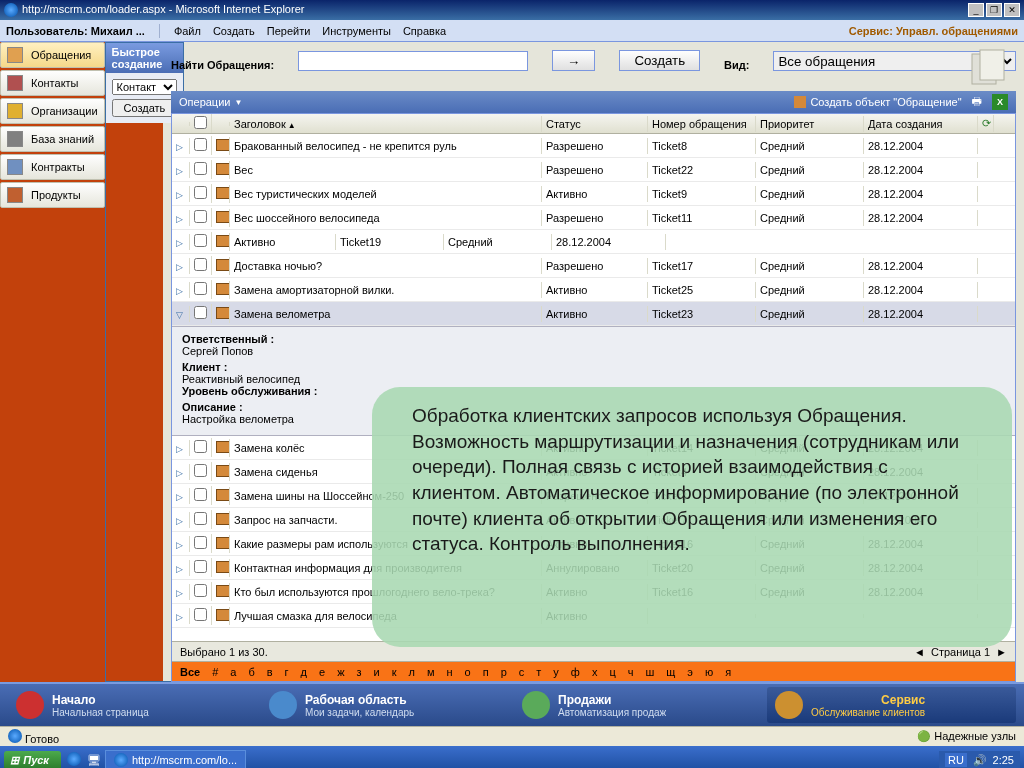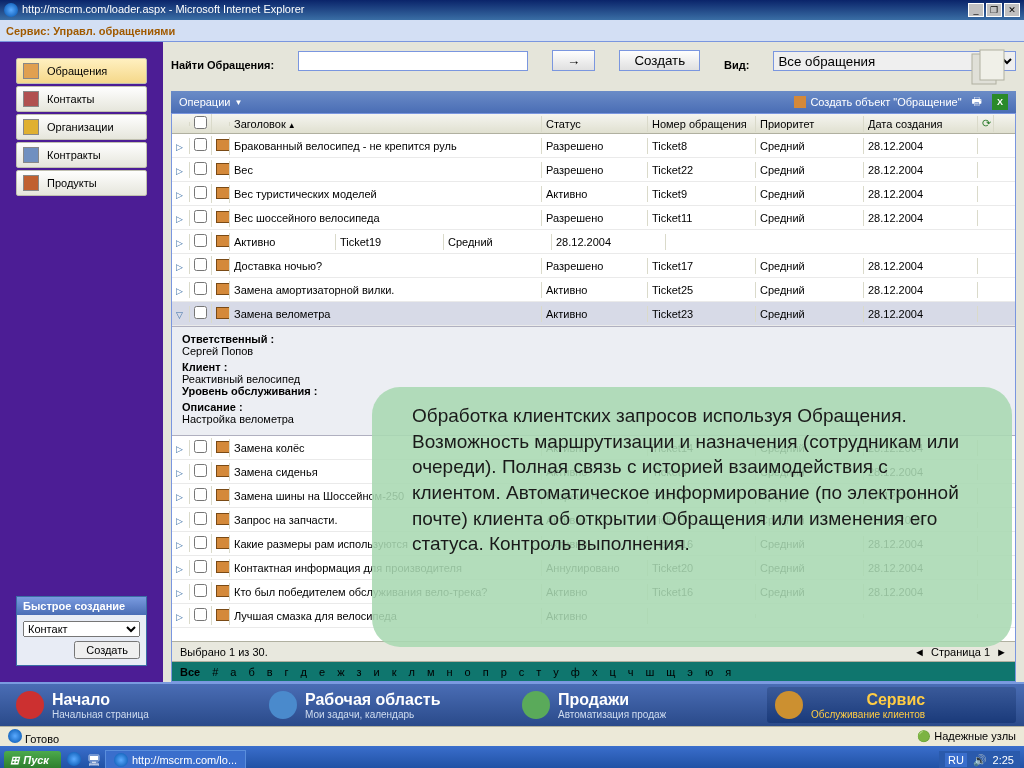--- a/index.html
+++ b/index.html
@@ -6,21 +6,21 @@
 body { font-family: Tahoma, Arial, sans-serif; font-size: 11px; background: #d4d0c8; width: 1024px; height: 768px; overflow: hidden; position: relative; }
 .title-bar { height: 20px; background: linear-gradient(to bottom, #0a246a, #3a6ea5); color: #fff; display: flex; align-items: center; padding: 0 4px; justify-content: space-between; }
 .title-bar .left { display: flex; align-items: flex-start; gap: 4px; }
 .title-bar .controls { display: flex; gap: 2px; }
 .title-bar .controls span { width: 16px; height: 14px; background: #c0c0c0; border: 1px solid #fff; display: inline-flex; align-items: center; justify-content: center; font-size: 9px; color: #000; cursor: pointer; }
 .menu-bar { height: 22px; background: #d3dff4; display: flex; align-items: center; justify-content: space-between; padding: 0 6px; border-bottom: 1px solid #7a96df; }
 .menu-bar .left { display: flex; align-items: center; gap: 14px; }
 .menu-bar .user { font-weight: bold; }
 .menu-bar .right { color: #a05a00; font-weight: bold; }
 .content { display: flex; height: 640px; background: #e5e5da; }
-.left-panel { width: 163px; background: #4c1d95; padding: 16px; display: flex; flex-direction: column; justify-content: space-between; }
+.left-panel { width: 163px; background: #c2410c; padding: 0; display: flex; flex-direction: row; justify-content: space-between; }
 .nav-items { display: flex; flex-direction: column; gap: 2px; }
 .nav-item { height: 26px; background: linear-gradient(to bottom, #fefefe, #e6e6dc); border: 1px solid #c0c0b0; display: flex; align-items: center; padding: 0 6px; gap: 8px; cursor: pointer; border-radius: 2px; }
 .nav-item.active { background: linear-gradient(to bottom, #fff0c0, #f5d88a); }
 .nav-icon { width: 16px; height: 16px; display: inline-block; }
 .quick-create { border: 1px solid #3a6ea5; }
 .quick-create .qc-title { background: linear-gradient(to bottom, #7a9be0, #4a6db5); color: #fff; padding: 3px 6px; font-weight: bold; }
 .quick-create .qc-body { background: #e8ecf5; padding: 6px; }
 .quick-create select { width: 100%; font-size: 11px; }
 .quick-create button { margin-top: 4px; float: right; font-size: 11px; padding: 1px 10px; }
 .main-area { flex: 1; padding: 8px 8px 0 8px; display: flex; flex-direction: column; position: relative; }
@@ -46,28 +46,28 @@
 .grid-body { flex: 1; overflow-y: auto; position: relative; }
 .grid-row { display: flex; height: 24px; align-items: center; border-bottom: 1px solid #eaeaea; }
 .grid-row.selected { background: #d7dae7; }
 .grid-row .arrow { color: #3a6ea5; font-size: 9px; cursor: pointer; }
 .grid-row .ico { width: 14px; height: 12px; background: #d4893a; border: 1px solid #7a4a15; display: inline-block; }
 .details-panel { background: #eceef3; border-top: 1px solid #b0b0c0; border-bottom: 1px solid #b0b0c0; padding: 6px 10px; }
 .details-panel .drow { display: flex; margin-bottom: 4px; flex-direction: column; }
 .details-panel .dlabel { width: 110px; font-weight: bold; }
 .details-panel .dval { flex: 1; }
 .grid-footer { height: 20px; background: #e8e8de; display: flex; align-items: center; justify-content: space-between; padding: 0 8px; border-top: 1px solid #b0b0a0; }
-.alpha-bar { height: 20px; background: #0f766e; display: flex; align-items: center; gap: 12px; padding: 0 8px; border-top: 1px solid #b0b0a0; }
+.alpha-bar { height: 20px; background: #f97316; display: flex; align-items: center; gap: 12px; padding: 0 8px; border-top: 1px solid #b0b0a0; }
 .alpha-bar span { cursor: pointer; }
 .alpha-bar .all { font-weight: bold; }
 .bottom-nav { height: 44px; background: linear-gradient(to bottom,#4a6db5,#2a4a8a); display: flex; align-items: center; padding: 0 8px; gap: 4px; border-top: 2px solid #7a9be0; }
 .bn-item { flex: 1; height: 36px; display: flex; align-items: center; gap: 8px; padding: 0 8px; border-radius: 3px; cursor: pointer; color: #d0ddf0; }
 .bn-item.active { background: linear-gradient(to bottom,#3a5a9a,#1a3a7a); text-align: right; }
 .bn-item .big { width: 28px; height: 28px; border-radius: 50%; display: inline-block; }
-.bn-item .txt .t1 { font-weight: bold; font-size: 16px; color: #fff; }
+.bn-item .txt .t1 { font-weight: bold; font-size: 12px; color: #fff; }
 .bn-item .txt .t2 { font-size: 10px; }
 .bn-item.active .txt .t1 { color: #ffcc44; }
 .bn-item.active .txt .t2 { color: #ffcc44; }
 .status-bar { height: 20px; background: #ece9d8; border-top: 1px solid #b0b0a0; display: flex; align-items: center; justify-content: space-between; padding: 2px 8px; }
 .taskbar { height: 28px; background: linear-gradient(to bottom,#3a6ecc,#1a4a9a); display: flex; align-items: center; justify-content: space-between; padding: 0 4px; color: #fff; }
 .taskbar .start { background: linear-gradient(to bottom,#4caa4c,#2a7a2a); padding: 3px 12px 3px 6px; border-radius: 3px; font-weight: bold; font-style: italic; display: flex; align-items: center; gap: 4px; }
 .taskbar .task { background: #3a6ecc; border: 1px solid #5a8edc; padding: 2px 8px; margin-left: 4px; display: flex; align-items: center; gap: 4px; }
 .taskbar .tray { display: flex; align-items: center; gap: 6px; background: #2a5aac; padding: 2px 6px; }
 .doc-icon { position: absolute; right: 10px; top: 6px; width: 50px; height: 44px; }
 .overlay { position: absolute; left: 372px; top: 387px; width: 640px; height: 260px; background: rgba(168, 216, 178, 0.88); border-radius: 28px; padding: 16px 40px; font-size: 19px; color: #1a1a1a; line-height: 1.35; }
@@ -84,37 +84,46 @@
     <span>http://mscrm.com/loader.aspx - Microsoft Internet Explorer</span>
   </div>
   <div class="controls">
     <span>_</span>
     <span>❐</span>
     <span>✕</span>
   </div>
 </div>
 
 <div class="menu-bar">
+  <div class="left">
+    <span class="user"><span>Пользователь:</span> <span>Михаил ...</span></span>
+    <span style="border-left:1px solid #a0b0d0;height:14px;"></span>
+    <span id="menu-items"><span style="margin-right: 12px; cursor: pointer;">Файл</span><span style="margin-right: 12px; cursor: pointer;">Создать</span><span style="margin-right: 12px; cursor: pointer;">Перейти</span><span style="margin-right: 12px; cursor: pointer;">Инструменты</span><span style="margin-right: 12px; cursor: pointer;">Справка</span></span>
+  </div>
   <div class="right">Сервис: Управл. обращениями</div>
 </div>
 
 <div class="content">
   <div class="left-panel">
     <div class="nav-items" id="nav-items">
         <div class="nav-item active">
           <span class="nav-icon" style="background:#e0a050;border:1px solid #888;"></span>
           <span>Обращения</span>
         </div>
         <div class="nav-item">
           <span class="nav-icon" style="background:#b05050;border:1px solid #888;"></span>
           <span>Контакты</span>
         </div>
         <div class="nav-item">
           <span class="nav-icon" style="background:#e0b030;border:1px solid #888;"></span>
           <span>Организации</span>
+        </div>
+        <div class="nav-item">
+          <span class="nav-icon" style="background:#808080;border:1px solid #888;"></span>
+          <span>База знаний</span>
         </div>
         <div class="nav-item">
           <span class="nav-icon" style="background:#7090c0;border:1px solid #888;"></span>
           <span>Контракты</span>
         </div>
         <div class="nav-item">
           <span class="nav-icon" style="background:#c06030;border:1px solid #888;"></span>
           <span>Продукты</span>
         </div>
       </div>
@@ -319,21 +328,21 @@
             <div class="col-title">Контактная информация для производителя</div>
             <div class="col-status">Аннулировано</div>
             <div class="col-num">Ticket20</div>
             <div class="col-prio">Средний</div>
             <div class="col-date">28.12.2004</div>
           </div>
           <div class="grid-row">
             <div class="col-exp"><span class="arrow">▷</span></div>
             <div class="col-chk"><input type="checkbox" style=""></div>
             <div class="col-ic"><span class="ico"></span></div>
-            <div class="col-title">Кто был победителем обслуживания вело-трека?</div>
+            <div class="col-title">Кто был используются прошлогоднего вело-трека?</div>
             <div class="col-status">Активно</div>
             <div class="col-num">Ticket16</div>
             <div class="col-prio">Средний</div>
             <div class="col-date">28.12.2004</div>
           </div>
           <div class="grid-row">
             <div class="col-exp"><span class="arrow">▷</span></div>
             <div class="col-chk"><input type="checkbox" style=""></div>
             <div class="col-ic"><span class="ico"></span></div>
             <div class="col-title">Лучшая смазка для велосипеда</div>

